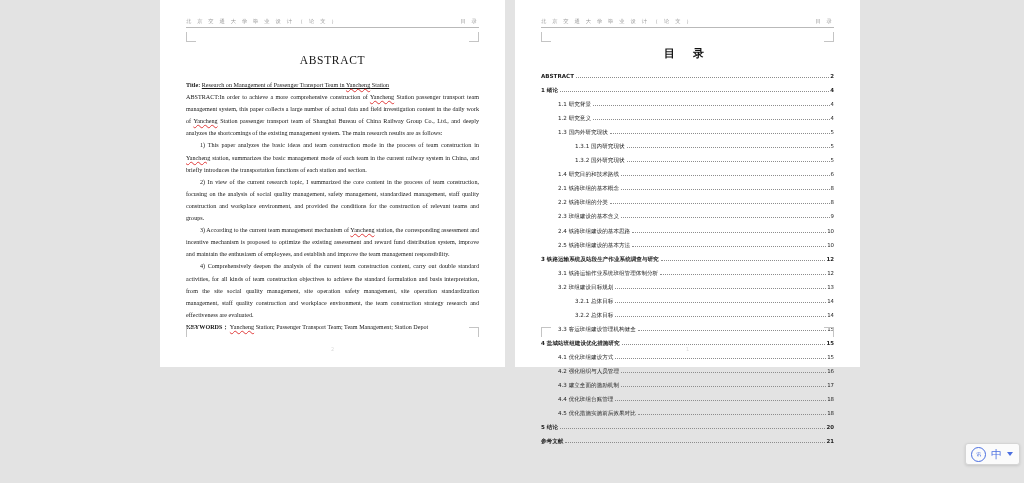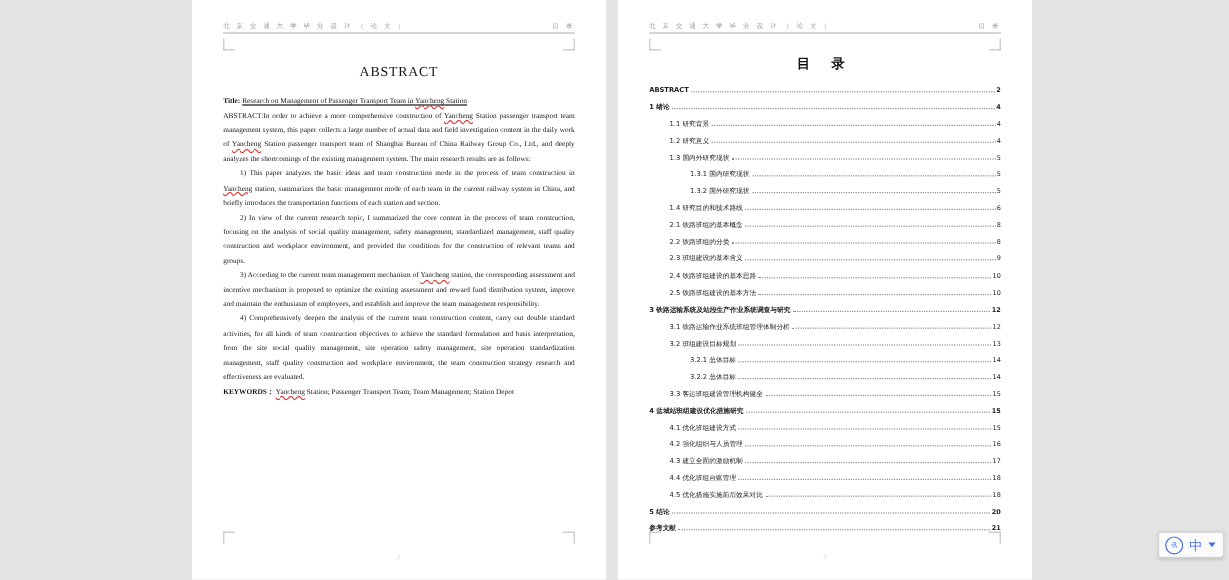--- a/index.html
+++ b/index.html
@@ -20,21 +20,21 @@
     inset: 0;
     display: flex;
     align-items: flex-start;
     justify-content: flex-start;
   }
 
   
   .page {
     background: #ffffff;
     position: relative;
-    height: 483px;
+    height: 367px;
     box-sizing: border-box;
     flex: 0 0 auto;
   }
   .page.left  { width: 345px; margin-left: 160px; }
   .page.right { width: 345px; margin-left: 10px; }
 
   .page-inner {
     position: absolute;
     left: 26px;
     right: 26px;

